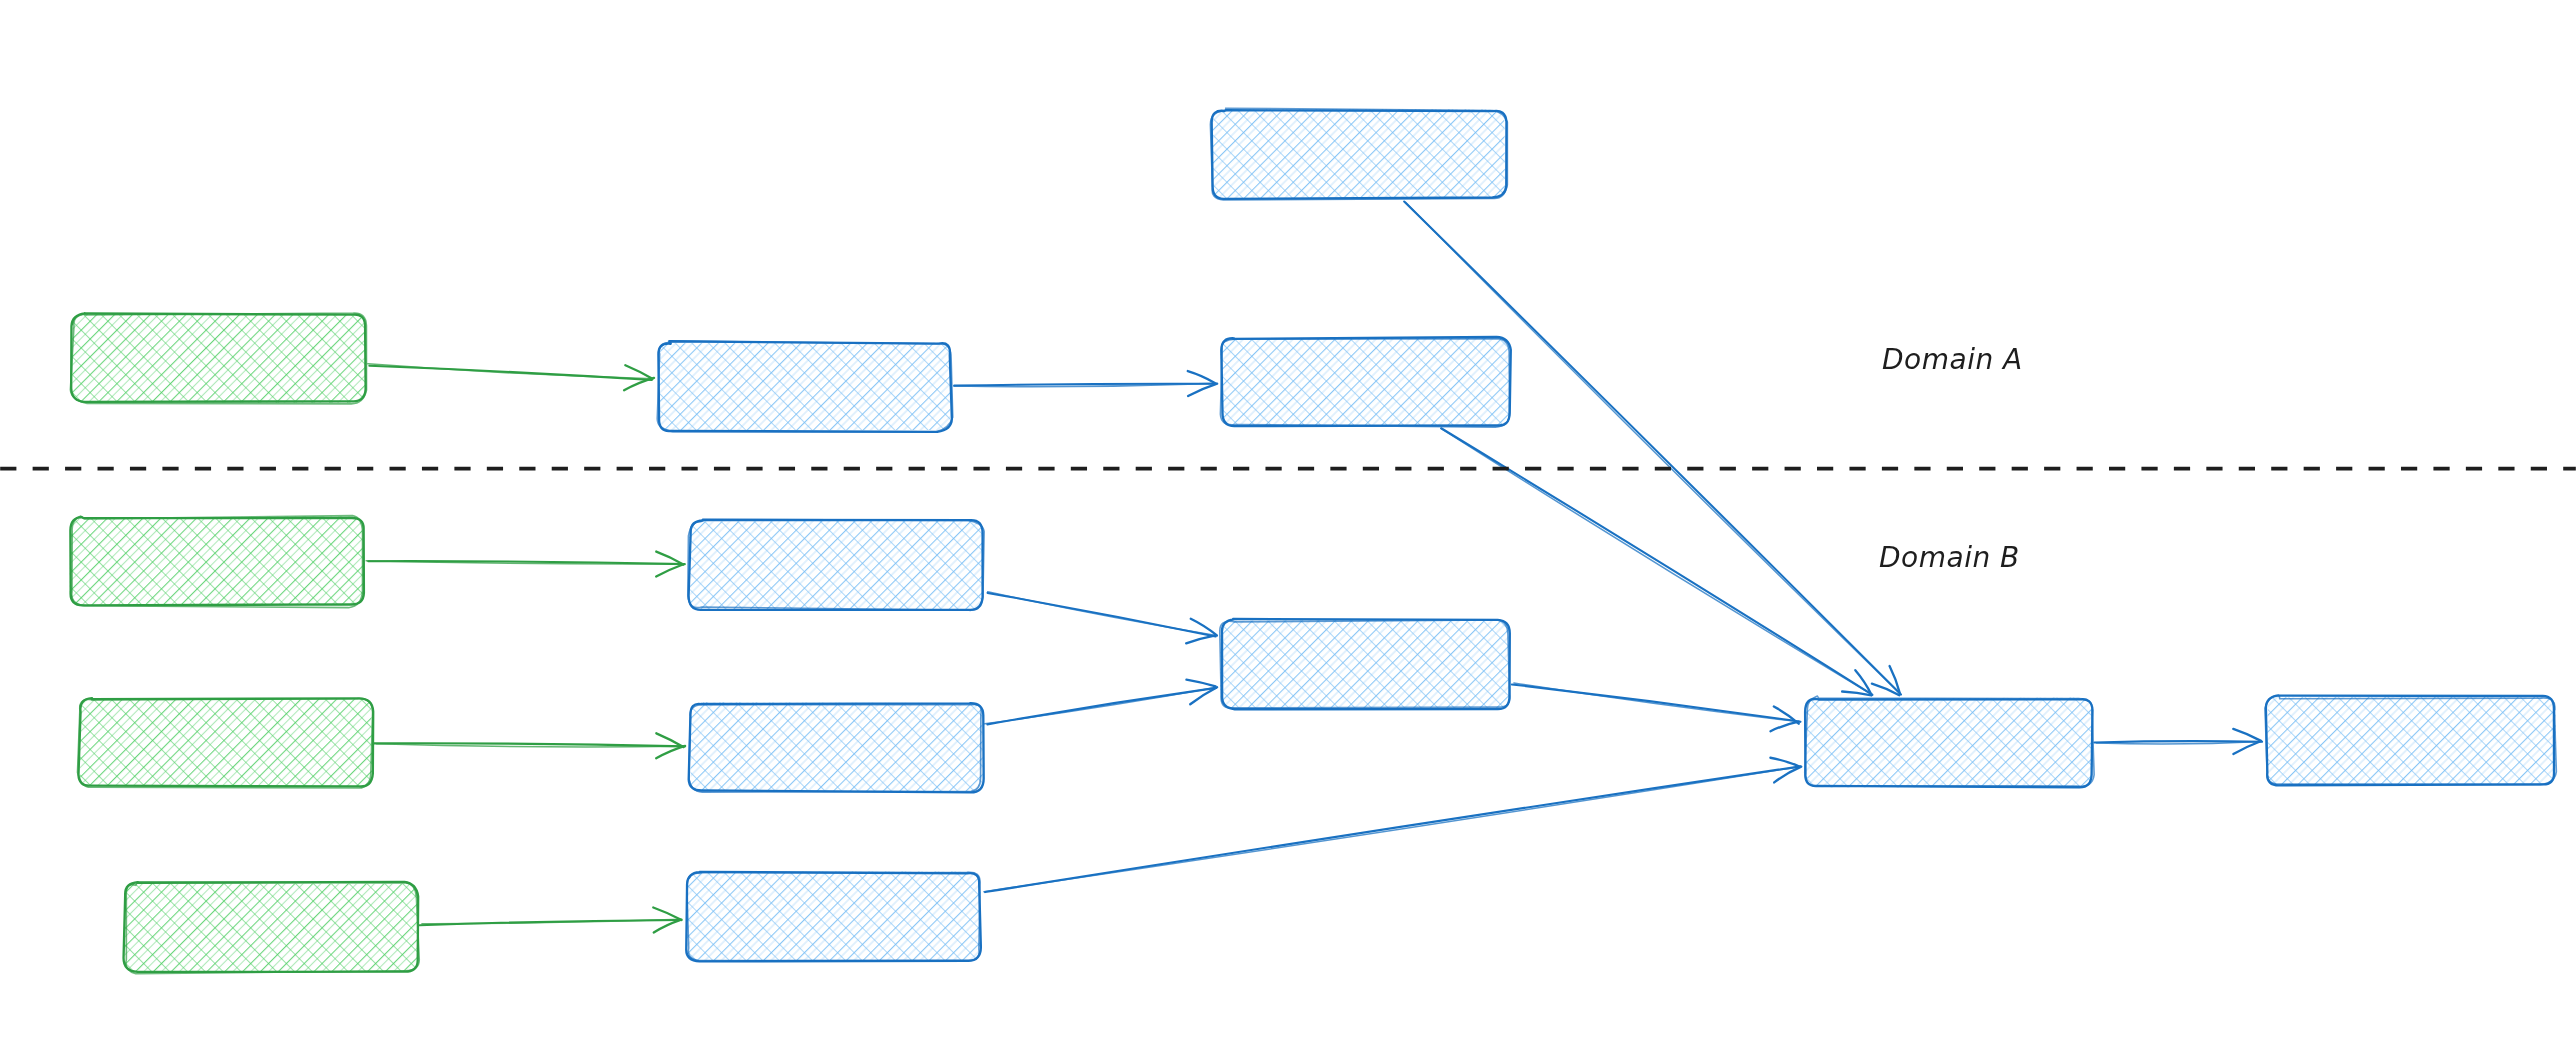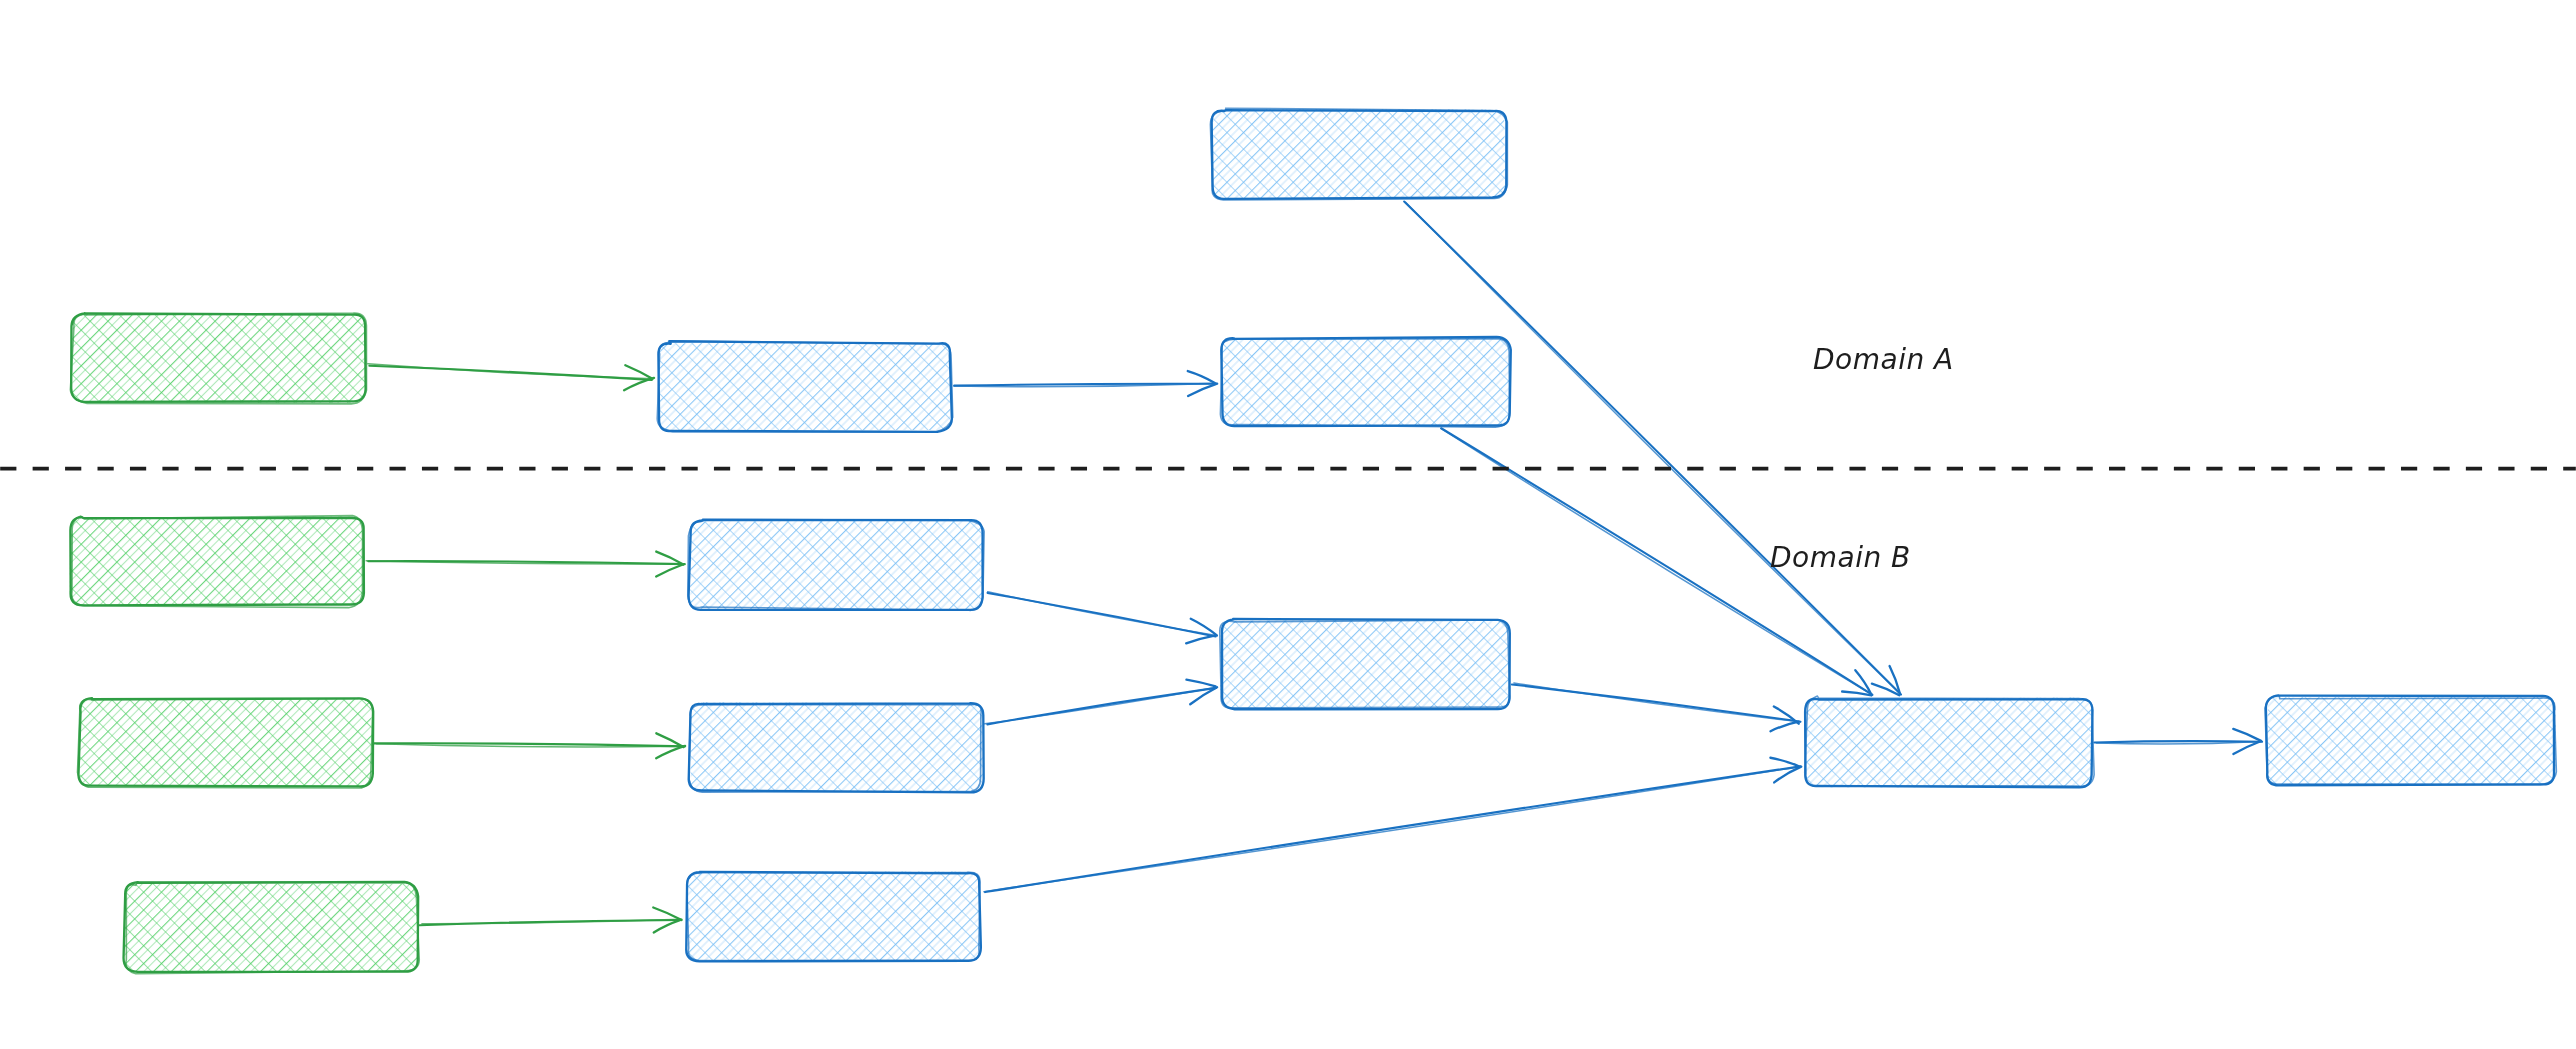--- a/index.html
+++ b/index.html
@@ -241,23 +241,23 @@
           <path d="M 2529.7,773.7 L 2820.4,773.0 Q 2835.1,772.5 2835.5,787.6 L 2835.6,856.1 Q 2835.5,871.7 2820.5,870.2 L 2528.5,871.2 Q 2515.4,871.9 2514.7,856.6 L 2516.2,787.3 Q 2515.8,773.5 2528.1,773.2 Z" fill="url(#hatch-blue2)" fill-opacity="0.75" stroke="none"></path>
           <path d="M 2528.3,771.8 L 2821.4,772.3 Q 2833.9,772.4 2833.7,787.0 L 2833.8,857.5 Q 2834.0,871.1 2820.8,870.4 L 2530.4,871.4 Q 2514.1,872.3 2515.7,857.3 L 2514.1,786.2 Q 2514.0,773.2 2528.2,771.7 Z" fill="none" stroke="#1971c2" stroke-width="2.6" stroke-opacity="1" stroke-linejoin="round" stroke-linecap="round"></path>
           <path d="M 2529.5,775.4 L 2819.0,774.6 Q 2837.5,773.0 2834.3,788.8 L 2836.4,856.3 Q 2834.6,869.4 2818.6,870.7 L 2530.9,870.1 Q 2514.6,870.9 2515.5,857.5 L 2513.1,785.9 Q 2516.7,771.4 2528.9,771.8 Z" fill="none" stroke="#1971c2" stroke-width="1.8" stroke-opacity="0.7" stroke-linejoin="round" stroke-linecap="round"></path>
         </g>
       </g>
     <g id="divider-layer">
         <line x1="0" y1="520" x2="2858" y2="520" stroke="#1e1e1e" stroke-width="4" stroke-dasharray="18 18" stroke-linecap="butt"></line>
       </g>
   </svg>
 
-  <div class="domain-label" id="label-domain-a" style="left: 1813px; top: 343px;">Domain A</div>
-
-  <div class="domain-label" id="label-domain-b" style="left: 1770px; top: 541px; text-align: center;">Domain B</div>
+  <div class="domain-label" id="label-domain-a" style="left: 1882px; top: 343px;">Domain A</div>
+
+  <div class="domain-label" id="label-domain-b" style="left: 1879px; top: 541px; text-align: center;">Domain B</div>
 
   <div id="node-hitboxes">
       <div class="node-hit" style="left: 1212px; top: 110px; width: 293px; height: 88px;"><span></span></div>
       <div class="node-hit" style="left: 72px; top: 314px; width: 293px; height: 88px;"><span></span></div>
       <div class="node-hit" style="left: 658px; top: 343px; width: 293px; height: 88px;"><span></span></div>
       <div class="node-hit" style="left: 1221px; top: 338px; width: 288px; height: 88px;"><span></span></div>
       <div class="node-hit" style="left: 70px; top: 517px; width: 293px; height: 88px;"><span></span></div>
       <div class="node-hit" style="left: 79px; top: 699px; width: 293px; height: 88px;"><span></span></div>
       <div class="node-hit" style="left: 124px; top: 883px; width: 293px; height: 88px;"><span></span></div>
       <div class="node-hit" style="left: 690px; top: 521px; width: 293px; height: 88px;"><span></span></div>

